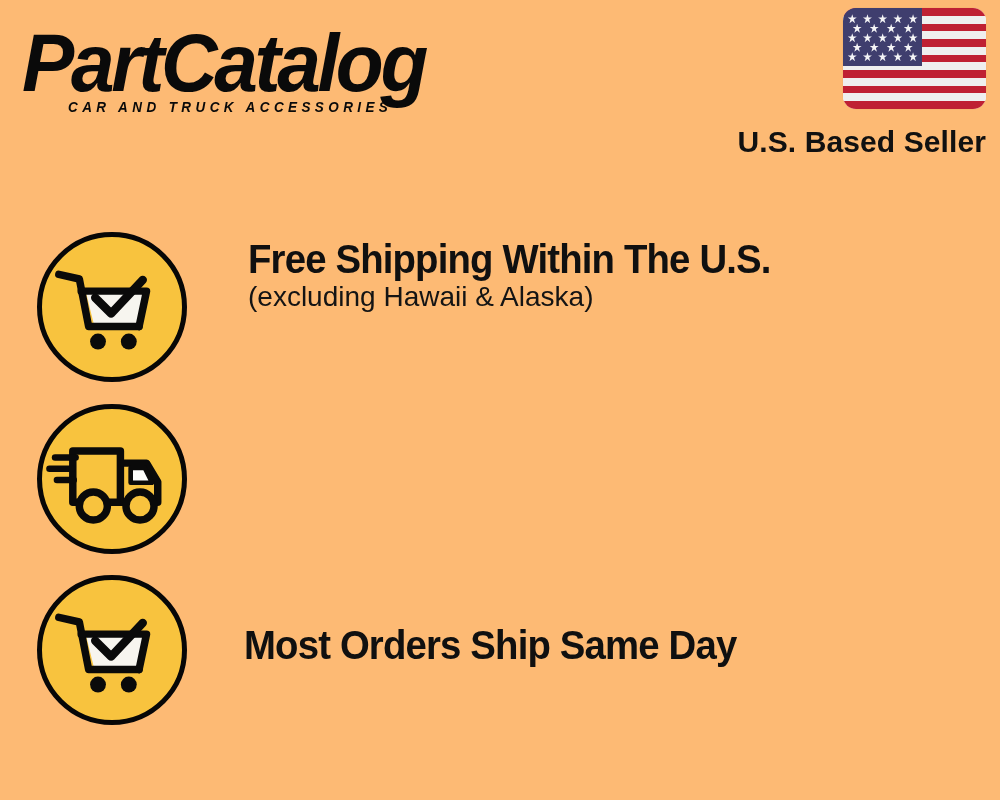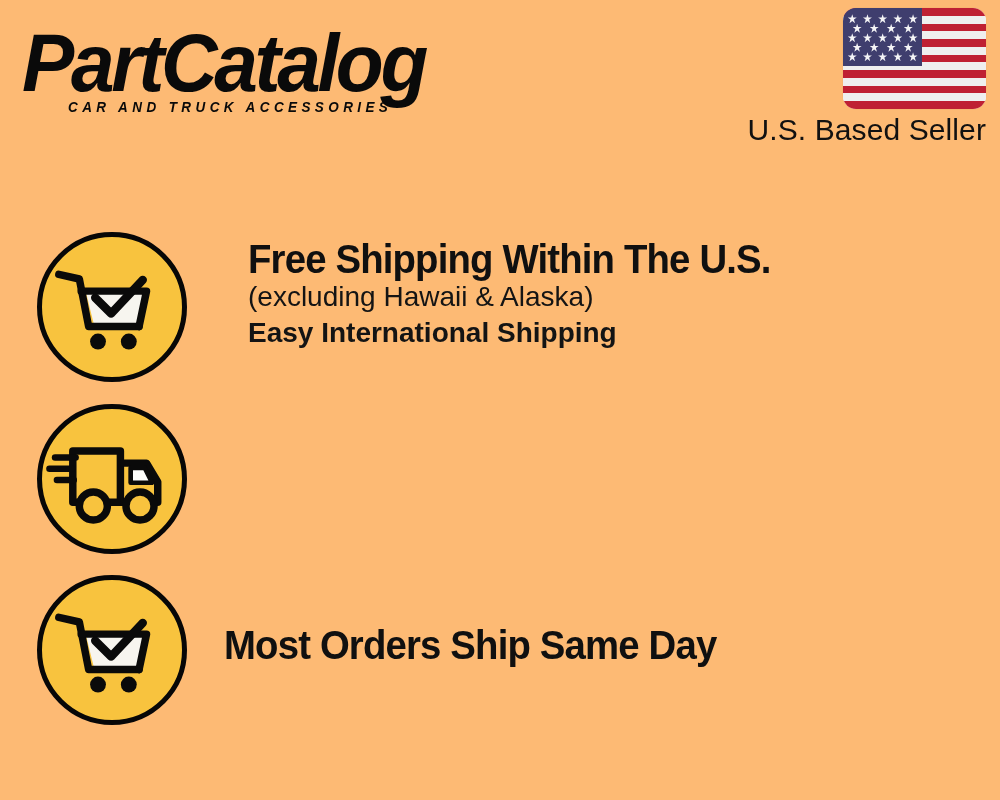--- a/index.html
+++ b/index.html
@@ -71,24 +71,24 @@
   .stars { position:absolute; inset:0; padding:8% 6% 6% 6%;
            display:flex; flex-direction:column; justify-content:space-between; }
   .star-row { display:flex; justify-content:space-between; }
   .star-row.offset { padding:0 7%; }
   .star {
     width:9px; height:9px;
     background:#f4f4f6;
     clip-path:polygon(50% 0%, 61.8% 35.5%, 100% 35.5%, 69% 57.5%, 80.9% 100%, 50% 73.5%, 19.1% 100%, 31% 57.5%, 0% 35.5%, 38.2% 35.5%);
   }
   .seller-caption {
-    margin-top:4px;
+    margin-top:16px;
     font-family:"Liberation Sans", sans-serif;
     font-size:30px;
-    font-weight:400;
+    font-weight:700;
     letter-spacing:0.1px;
     line-height:34px;
     color:#111111;
     white-space:nowrap;
   }
 
   
   .features { position:absolute; left:0; top:232px; width:1000px; }
   .feature {
     position:relative;
@@ -133,21 +133,21 @@
     white-space:nowrap;
   }
   .f-sub.bold { font-weight:bold; }
   .gap-sm { height:6px; }
 
   
   .feature.r1 { height:172px; }
   .feature.r1 .body { padding-top:4px;margin-left:24px; }
   .feature.r2 { height:171px; }
   .feature.r2 .body { padding-top:48px; }
-  .feature.r3 { height:172px; }
+  .feature.r3 { height:172px;gap:20px; }
   .feature.r3 .body { padding-top:47px; }
 </style>
 </head>
 <body>
 
 <div class="page">
 
   <div class="brand">
     <div class="brand-word">PartCatalog</div>
     <div class="brand-tag">CAR AND TRUCK ACCESSORIES</div>
@@ -229,21 +229,20 @@
 
             <circle cx="60" cy="112" r="8.5" fill="#0a0a0a"></circle>
             <circle cx="93" cy="112" r="8.5" fill="#0a0a0a"></circle>
           </svg>
         </div>
       </div>
       <div class="body">
         <div class="f-title">Free Shipping Within The U.S.</div>
         <div class="f-sub">(excluding Hawaii &amp; Alaska)</div>
         <div class="gap-sm"></div>
-        <div class="f-sub bold">Easy International Shipping</div>
       </div>
     </div>
 
     <div class="feature r2">
       <div class="badge-wrap">
         <div class="icon-circle">
           <svg viewBox="0 0 150 150" aria-hidden="true">
 
             <path d="M84 58 L112 58 L124 78 L124 100 L84 100 Z" fill="#f8c33e"></path>
 

